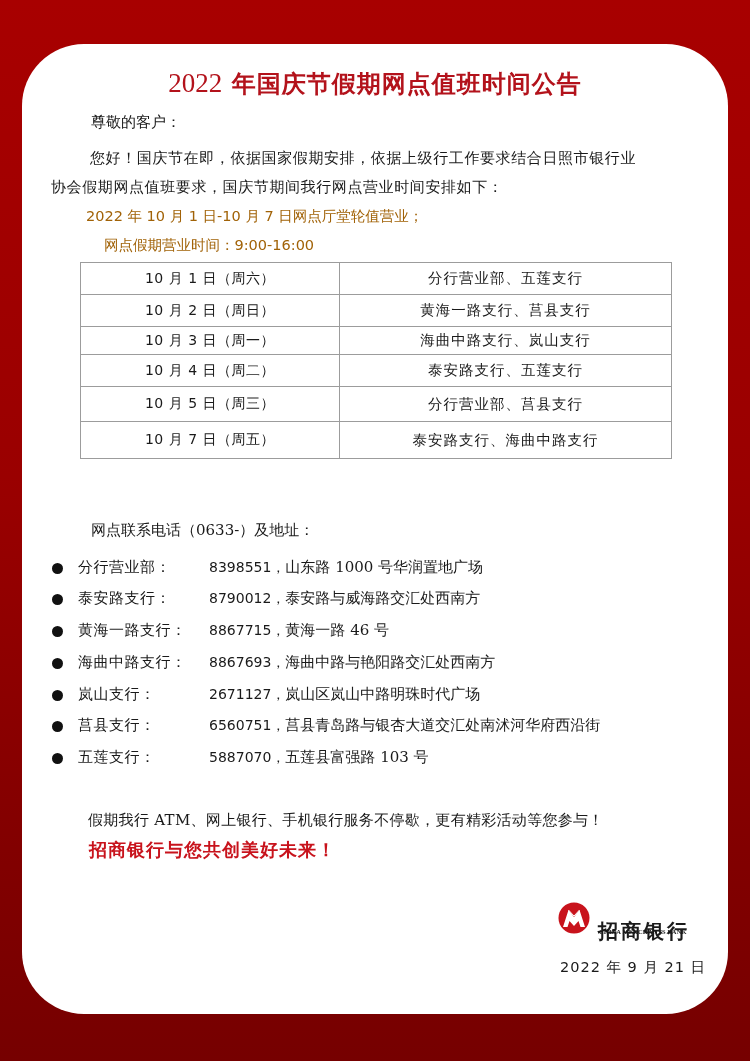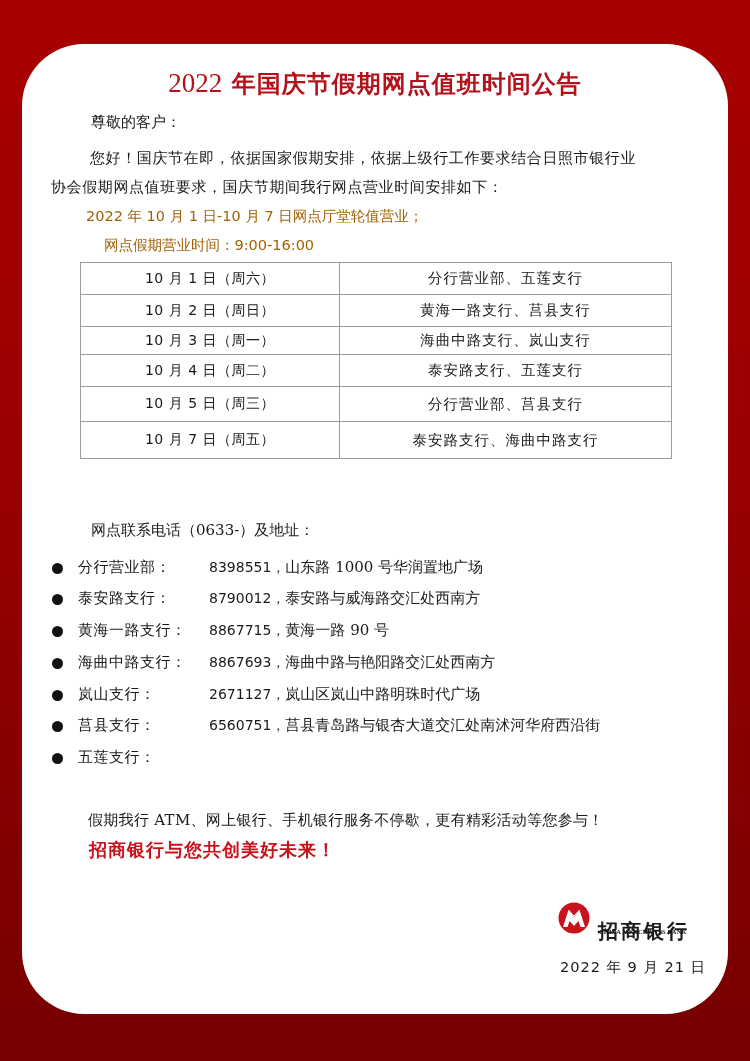--- a/index.html
+++ b/index.html
@@ -105,40 +105,41 @@
     <span class="c-phone"><span>8398551，</span><span class="c-addr">山东路 1000 号华润置地广场</span></span>
   </div>
   <div class="contact-row" style="top:31px">
     <span class="bullet"></span>
     <span class="c-name">泰安路支行：</span>
     <span class="c-phone"><span>8790012，</span><span class="c-addr">泰安路与威海路交汇处西南方</span></span>
   </div>
   <div class="contact-row" style="top:63px">
     <span class="bullet"></span>
     <span class="c-name">黄海一路支行：</span>
-    <span class="c-phone"><span>8867715，</span><span class="c-addr">黄海一路 90 号</span></span>
+    <span class="c-phone"><span>8867715，</span><span class="c-addr">黄海一路 46 号</span></span>
   </div>
   <div class="contact-row" style="top:95px">
     <span class="bullet"></span>
     <span class="c-name">海曲中路支行：</span>
     <span class="c-phone"><span>8867693，</span><span class="c-addr">海曲中路与艳阳路交汇处西南方</span></span>
   </div>
   <div class="contact-row" style="top:127px">
     <span class="bullet"></span>
     <span class="c-name">岚山支行：</span>
     <span class="c-phone"><span>2671127，</span><span class="c-addr">岚山区岚山中路明珠时代广场</span></span>
   </div>
   <div class="contact-row" style="top:158px">
     <span class="bullet"></span>
     <span class="c-name">莒县支行：</span>
     <span class="c-phone"><span>6560751，</span><span class="c-addr">莒县青岛路与银杏大道交汇处南沭河华府西沿街</span></span>
   </div>
   <div class="contact-row" style="top:190px">
     <span class="bullet"></span>
     <span class="c-name">五莲支行：</span>
+    <span class="c-phone"><span>5887070，</span><span class="c-addr">五莲县富强路 103 号</span></span>
   </div>
 </div>
 
 <div class="txt closing">假期我行 ATM、网上银行、手机银行服务不停歇，更有精彩活动等您参与！</div>
 <div class="txt slogan">招商银行与您共创美好未来！</div>
 
 <div class="logo">
   <svg class="logo-mark" viewBox="0 0 32 32">
     <circle cx="16" cy="16" r="15.5" fill="#c8131c"></circle>
     <path d="M5 25 L10.5 8 L16 15 L21.5 8 L27 25 L22.5 25 L20.5 19 L16 24 L11.5 19 L9.5 25 Z" fill="#ffffff"></path>

